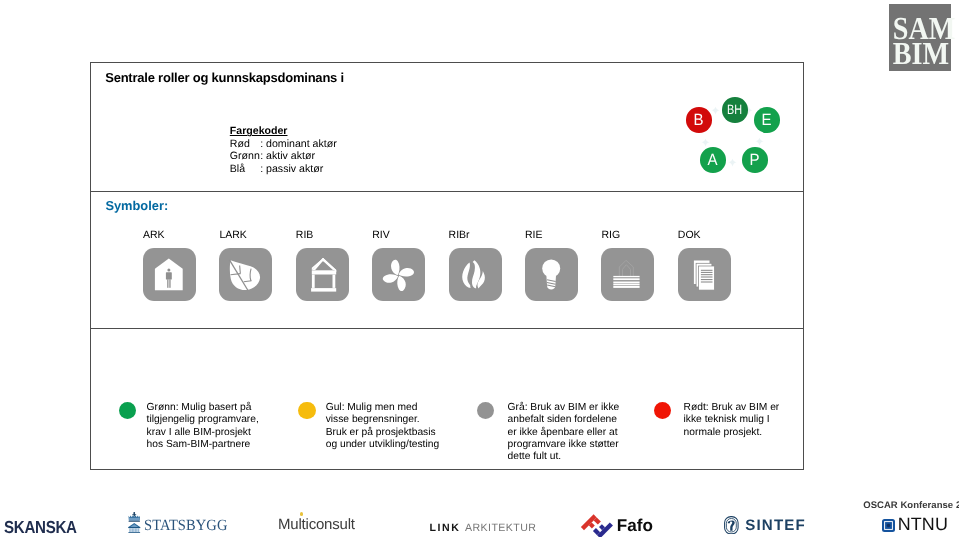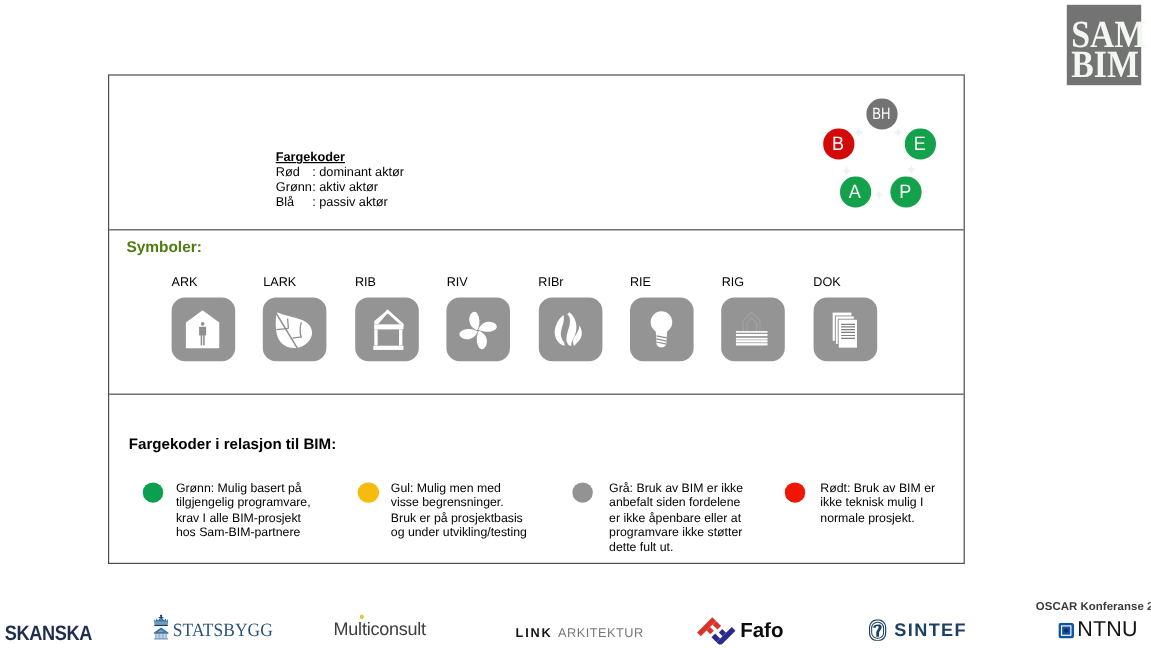--- a/index.html
+++ b/index.html
@@ -31,21 +31,21 @@
 
   
   #wheel{left:678px;top:76px;width:110px;height:96px;}
   #wheel .node{position:absolute;width:25.5px;height:25.5px;border-radius:50%;
       display:flex;align-items:center;justify-content:center;
       font-size:16.2px;color:#fdfdfd;font-weight:400;line-height:1;}
   #wheel .node span{display:inline-block;transform:scaleX(0.93);}
   #wheel .sp{position:absolute;width:9px;height:9px;opacity:0.55;}
 
   
-  #symbolerHead{left:105.4px;top:197.8px;font-size:12.85px;font-weight:bold;color:#4d7c0f;}
+  #symbolerHead{left:105.4px;top:197.8px;font-size:12.85px;font-weight:bold;color:#0369a1;}
   .symcell{position:absolute;top:229px;width:53px;text-align:left;}
   .symcell .lab{font-size:10.5px;color:#000;line-height:12px;height:12px;}
   .symcell .box{margin-top:7px;width:53px;height:53px;border-radius:11px;background:#949494;position:relative;}
   .symcell .box svg{position:absolute;left:0;top:0;}
 
   
   #fargeHead{left:107.3px;top:362.5px;font-size:12.6px;font-weight:bold;color:#000;}
   .lg{position:absolute;top:401.6px;}
   .lg .dot{position:absolute;left:0;top:0.4px;width:17.6px;height:17.5px;border-radius:50%;}
   .lg .tx{position:absolute;top:0px;font-size:10.25px;line-height:12.45px;color:#000;white-space:nowrap;}
@@ -87,20 +87,21 @@
     <div class="ln l1">SAM</div>
     <div class="ln l2">BIM</div>
   </div>
 
   <div class="abs" id="frame">
     <div class="hrule" id="rule1" style="top:127.6px"></div>
     <div class="hrule" id="rule2" style="top:264.6px"></div>
   </div>
 
   <div class="abs" id="title">
+    <div>Sentrale roller og kunnskapsdominans i</div>
   </div>
   <div class="abs codes" id="codesList">
       <div class="u">Fargekoder</div>
       <div><span class="k">Rød</span><span>: dominant aktør</span></div>
       <div><span class="k">Grønn</span><span>: aktiv aktør</span></div>
       <div><span class="k">Blå</span><span>: passiv aktør</span></div>
     </div>
 
   <div class="abs" id="wheel">
       <div class="sp" style="left: 33px; top: 26px;"><svg width="9" height="9" viewBox="0 0 24 24">
@@ -111,21 +112,21 @@
         </svg></div>
       <div class="sp" style="left: 23px; top: 58px;"><svg width="9" height="9" viewBox="0 0 24 24">
           <path fill="#dcebee" d="M12 1 C13.6 7.6 16.4 9.6 23 11 C16.4 12.4 13.6 16.4 12 23 C10.4 16.4 7.6 12.4 1 11 C7.6 9.6 10.4 7.6 12 1 Z"></path>
         </svg></div>
       <div class="sp" style="left: 77px; top: 57px;"><svg width="9" height="9" viewBox="0 0 24 24">
           <path fill="#dcebee" d="M12 1 C13.6 7.6 16.4 9.6 23 11 C16.4 12.4 13.6 16.4 12 23 C10.4 16.4 7.6 12.4 1 11 C7.6 9.6 10.4 7.6 12 1 Z"></path>
         </svg></div>
       <div class="sp" style="left: 50px; top: 78px;"><svg width="9" height="9" viewBox="0 0 24 24">
           <path fill="#dcebee" d="M12 1 C13.6 7.6 16.4 9.6 23 11 C16.4 12.4 13.6 16.4 12 23 C10.4 16.4 7.6 12.4 1 11 C7.6 9.6 10.4 7.6 12 1 Z"></path>
         </svg></div>
-      <div class="node" style="left: 44px; top: 6px; background: #737373;">
+      <div class="node" style="left: 44px; top: 21px; background: #15803d;">
         <span style="font-size: 13.6px; transform: scaleX(0.8);">BH</span>
       </div>
       <div class="node" style="left: 8px; top: 31px; background: rgb(210, 10, 10);">
         <span>B</span>
       </div>
       <div class="node" style="left: 76px; top: 31px; background: rgb(19, 161, 76);">
         <span>E</span>
       </div>
       <div class="node" style="left: 22px; top: 71px; background: rgb(19, 161, 76);">
         <span>A</span>
@@ -247,21 +248,20 @@
               <path d="M22.9 26.7 L34.5 26.7"></path>
               <path d="M22.9 29.0 L34.5 29.0"></path>
               <path d="M22.9 31.6 L34.5 31.6"></path>
               <path d="M22.9 34.0 L34.5 34.0"></path>
             </g>
           </svg>
         </div>
       </div>
     </div>
 
-  <div class="abs" id="fargeHead">Fargekoder i relasjon til BIM:</div>
   <div id="bimRow">
       <div class="lg" style="left: 118.5px;">
         <div class="dot" style="background: rgb(10, 160, 79);"></div>
         <div class="tx" style="left: 28.1px;">
           <div>Grønn: Mulig basert på</div>
           <div>tilgjengelig programvare,</div>
           <div>krav I alle BIM-prosjekt</div>
           <div>hos Sam-BIM-partnere</div>
         </div>
       </div>

